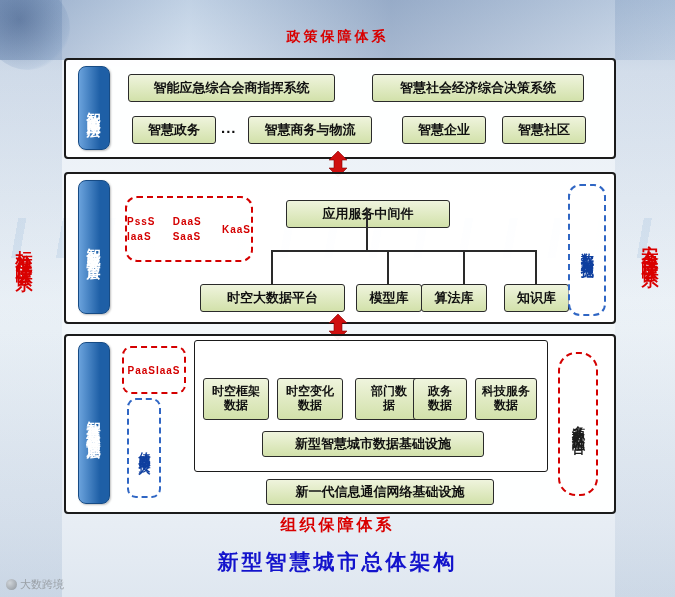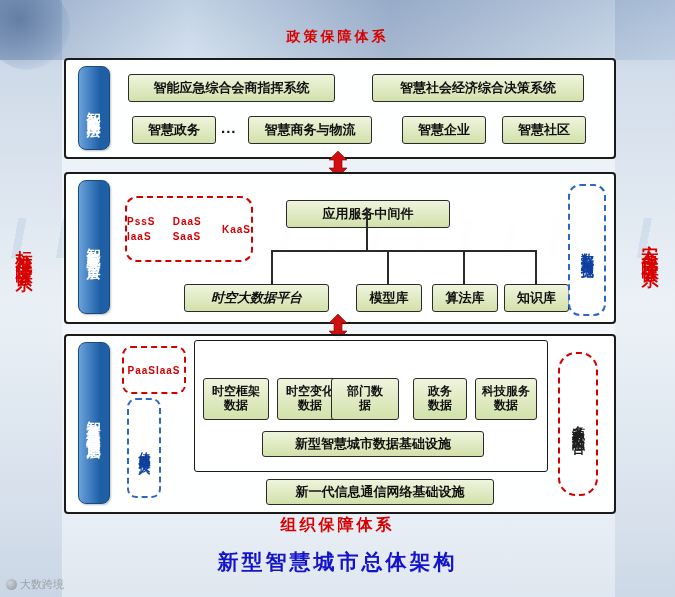--- a/index.html
+++ b/index.html
@@ -121,23 +121,23 @@
 
   <div class="gbox" style="left:286px;top:200px;width:162px;height:26px;">应用服务中间件</div>
 
   <div class="cline" style="left:366px;top:210px;width:2px;height:40px;"></div>
   <div class="cline" style="left:271px;top:250px;width:266px;height:2px;"></div>
   <div class="cline" style="left:271px;top:250px;width:2px;height:34px;"></div>
   <div class="cline" style="left:387px;top:250px;width:2px;height:34px;"></div>
   <div class="cline" style="left:463px;top:250px;width:2px;height:34px;"></div>
   <div class="cline" style="left:535px;top:250px;width:2px;height:34px;"></div>
 
-  <div class="gbox" style="left:184px;top:284px;width:143px;height:26px;font-style:italic;">时空大数据平台</div>
+  <div class="gbox" style="left:200px;top:284px;width:143px;height:26px;">时空大数据平台</div>
   <div class="gbox" style="left:356px;top:284px;width:64px;height:26px;">模型库</div>
-  <div class="gbox" style="left:432px;top:284px;width:64px;height:26px;text-align:center;">算法库</div>
+  <div class="gbox" style="left:421px;top:284px;width:64px;height:26px;text-align:center;">算法库</div>
   <div class="gbox" style="left:504px;top:284px;width:63px;height:26px;">知识库</div>
 
   <div class="dash-blue vtext" style="left:568px;top:184px;width:34px;height:128px;font-size:13px;color:#0f3f9f;letter-spacing:2px;">数据分析与挖掘</div>
 
   <div class="arrow-wrap" style="left:328px;top:314px;">
     <svg width="20" height="26" viewBox="0 0 20 26">
       <polygon points="10,0 19,9 14,9 14,17 19,17 10,26 1,17 6,17 6,9 1,9" fill="#cf0f0f" stroke="#870000" stroke-width="0.6"></polygon>
     </svg>
   </div>
 
@@ -149,21 +149,21 @@
     <span>IaaS</span>
   </div>
 
   <div class="dash-blue vtext" style="left:127px;top:398px;width:30px;height:96px;font-size:12px;color:#0f3f9f;letter-spacing:2px;border-radius:9px;">传感器网接入</div>
 
   <div class="layer" style="left:194px;top:340px;width:352px;height:130px;border-width:1.5px;border-radius:3px;"></div>
 
 
   <div class="gbox small" style="left:203px;top:378px;width:66px;height:42px;padding:0 6px;box-sizing:border-box;">时空框架数据</div>
   <div class="gbox small" style="left:277px;top:378px;width:66px;height:42px;padding:0 6px;box-sizing:border-box;">时空变化数据</div>
-  <div class="gbox small" style="left:331px;top:378px;width:68px;height:42px;padding:16px 12px;box-sizing:border-box;">部门数据</div>
+  <div class="gbox small" style="left:355px;top:378px;width:68px;height:42px;padding:16px 12px;box-sizing:border-box;">部门数据</div>
   <div class="gbox small" style="left:413px;top:378px;width:54px;height:42px;padding:0 12px;box-sizing:border-box;">政务数据</div>
   <div class="gbox small" style="left:475px;top:378px;width:62px;height:42px;padding:0 6px;box-sizing:border-box;">科技服务数据</div>
 
   <div class="gbox" style="left:262px;top:431px;width:220px;height:24px;">新型智慧城市数据基础设施</div>
 
   <div class="gbox" style="left:266px;top:479px;width:226px;height:24px;">新一代信息通信网络基础设施</div>
 
   <div class="dash-red vtext" style="left:558px;top:352px;width:36px;height:140px;font-size:13px;color:#1c1c1c;letter-spacing:3px;border-radius:18px;">多源数据融合</div>
 
   <div class="red-tag h-tag" style="left:0;top:515px;font-size:16px;">组织保障体系</div>

